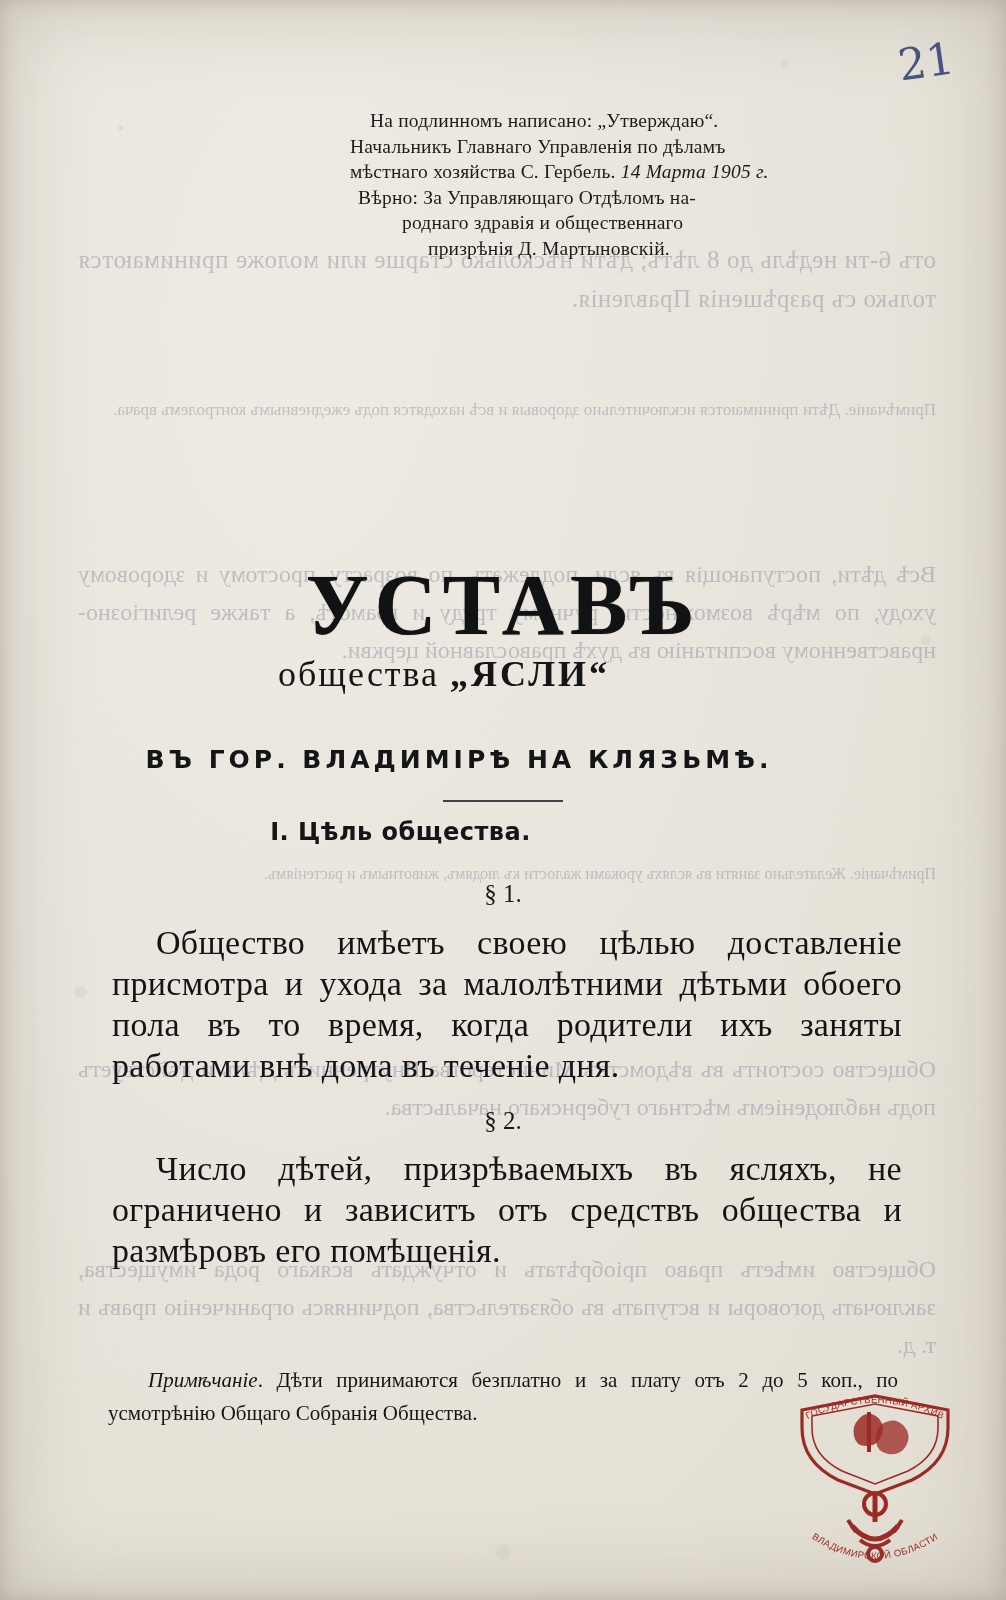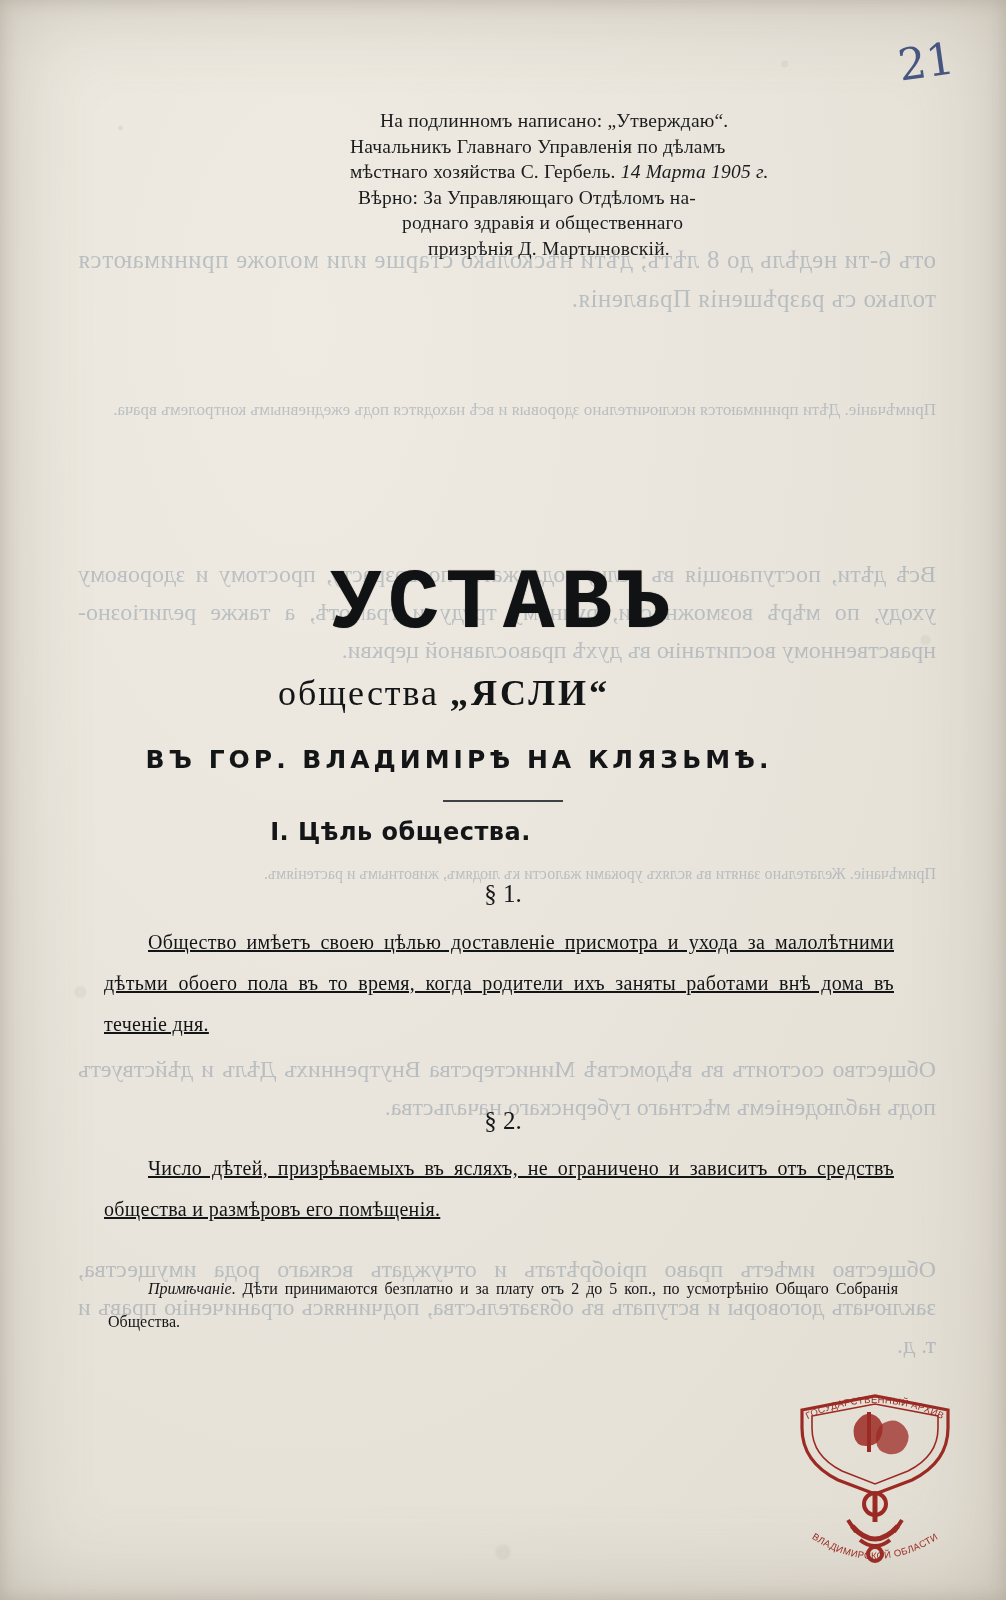--- a/index.html
+++ b/index.html
@@ -78,21 +78,21 @@
     position: absolute;
     top: 108px;
     left: 350px;
     width: 520px;
     font-size: 19.5px;
     line-height: 25.5px;
     color: #1b1c1e;
     letter-spacing: .2px;
   }
   #top-note .ln { white-space: nowrap; }
-  .note-l1 { margin-left: 30px; }
+  .note-l1 { margin-left: 20px; }
   .note-l4 { margin-left: 0; font-style: italic; }
   .note-l5 { margin-left: 8px; }
   .note-l6 { margin-left: 52px; }
   .note-l7 { margin-left: 78px; }
 
   
   #folio {
     position: absolute;
     top: 36px;
     right: 52px;
@@ -103,30 +103,30 @@
     opacity: .85;
   }
 
   
   #title-ustav {
     position: absolute;
     top: 555px;
     left: 0;
     width: 1006px;
     text-align: center;
-    font-family: Liberation Mono, monospace;
+    font-family: Liberation Serif, serif;
     font-weight: 700;
     font-size: 86px;
     letter-spacing: 6px;
     color: #111214;
     text-shadow: 0 0 1px rgba(0,0,0,.5);
   }
   #title-society {
     position: absolute;
-    top: 672px;
+    top: 653px;
     left: 0;
     width: 888px;
     text-align: center;
     font-family: "Liberation Serif", serif;
     font-size: 36px;
     letter-spacing: 2px;
     color: #141517;
   }
   #title-society .q { letter-spacing: 3px; font-weight: 700; }
   #title-city {
@@ -172,41 +172,40 @@
     text-align: center;
     font-family: "Liberation Serif", serif;
     font-size: 25px;
     color: #17181a;
   }
   #num-1 { top: 880px; }
   #num-2 { top: 1107px; }
 
   .body-para {
     position: absolute;
-    left: 104px;
+    left: 112px;
     width: 790px;
     font-family: "Liberation Serif", serif;
-    font-size: 20px;
+    font-size: 34px;
     line-height: 41px;
     color: #131416;
     text-align: justify;
     text-indent: 44px;
     letter-spacing: .3px;
-    text-decoration: underline;
   }
   #para-1 { top: 922px; }
   #para-2 { top: 1148px; }
 
   #note-para {
     position: absolute;
     left: 108px;
     width: 790px;
-    top: 1272px;
-    font-family: "Liberation Serif", serif;
-    font-size: 16px;
+    top: 1364px;
+    font-family: "Liberation Serif", serif;
+    font-size: 21px;
     line-height: 33px;
     color: #151618;
     text-align: justify;
     text-indent: 40px;
   }
   #note-para .it { font-style: italic; }
 
   
   #stamp {
     position: absolute;

